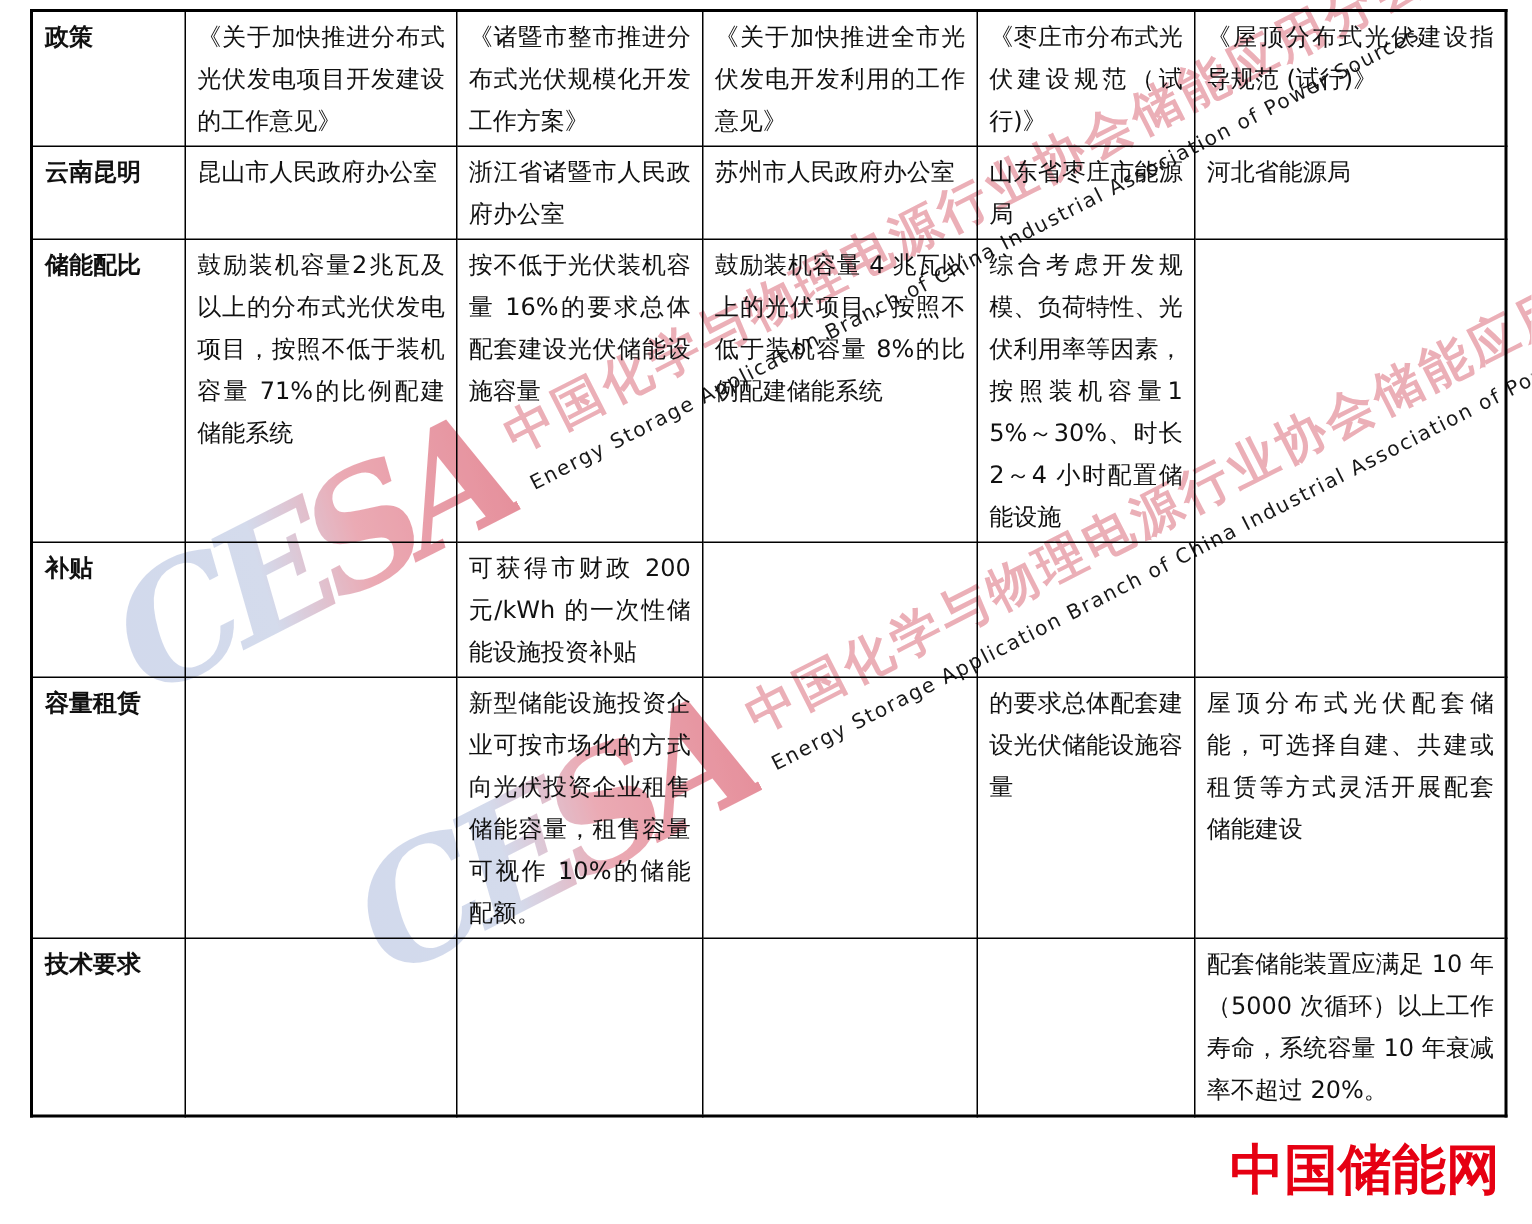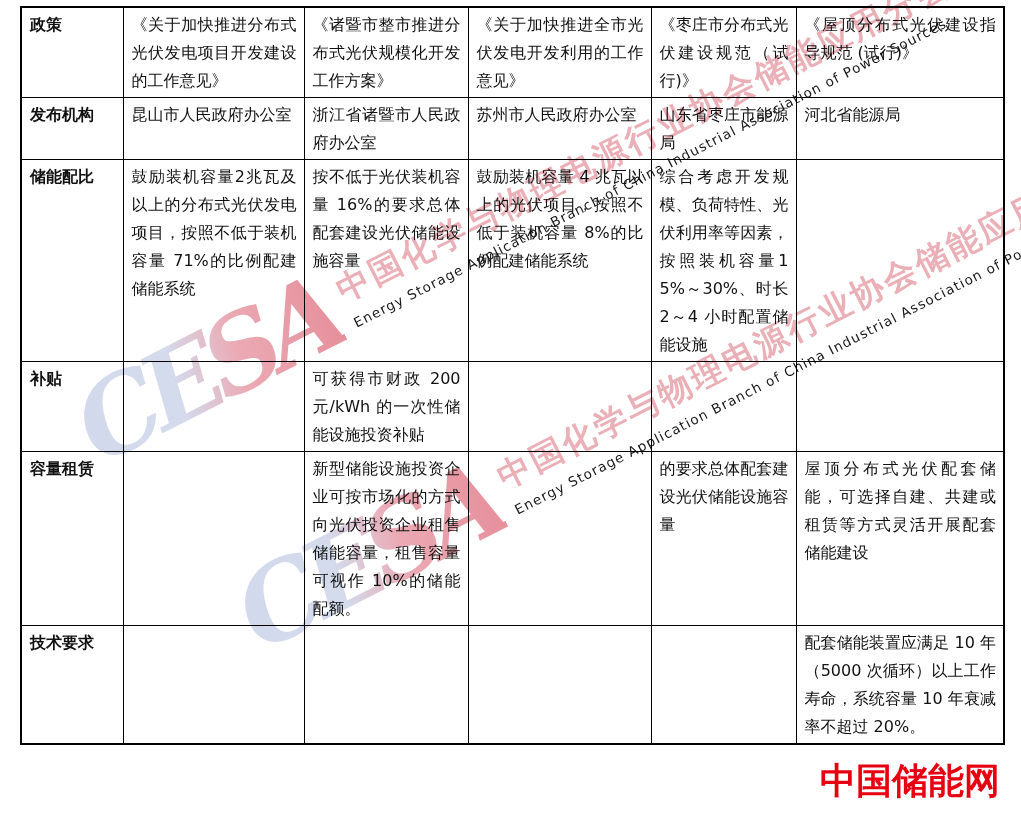--- a/index.html
+++ b/index.html
@@ -149,21 +149,21 @@
     <tr class="r-policy">
       <td class="rowlabel">政策</td>
       <td>《关于加快推进分布式光伏发电项目开发建设的工作意见》</td>
       <td>《诸暨市整市推进分布式光伏规模化开发工作方案》</td>
       <td>《关于加快推进全市光伏发电开发利用的工作意见》</td>
       <td>《枣庄市分布式光伏建设规范（试行)》</td>
       <td>《屋顶分布式光伏建设指导规范 (试行)》</td>
     </tr>
 
     <tr class="r-agency">
-      <td class="rowlabel">发布机构</td>
+      <td class="rowlabel">云南昆明</td>
       <td>昆山市人民政府办公室</td>
       <td>浙江省诸暨市人民政府办公室</td>
       <td>苏州市人民政府办公室</td>
       <td>山东省枣庄市能源局</td>
       <td>河北省能源局</td>
     </tr>
 
     <tr class="r-ratio">
       <td class="rowlabel">储能配比</td>
       <td>鼓励装机容量2兆瓦及以上的分布式光伏发电项目，按照不低于装机容量 71%的比例配建储能系统</td>

